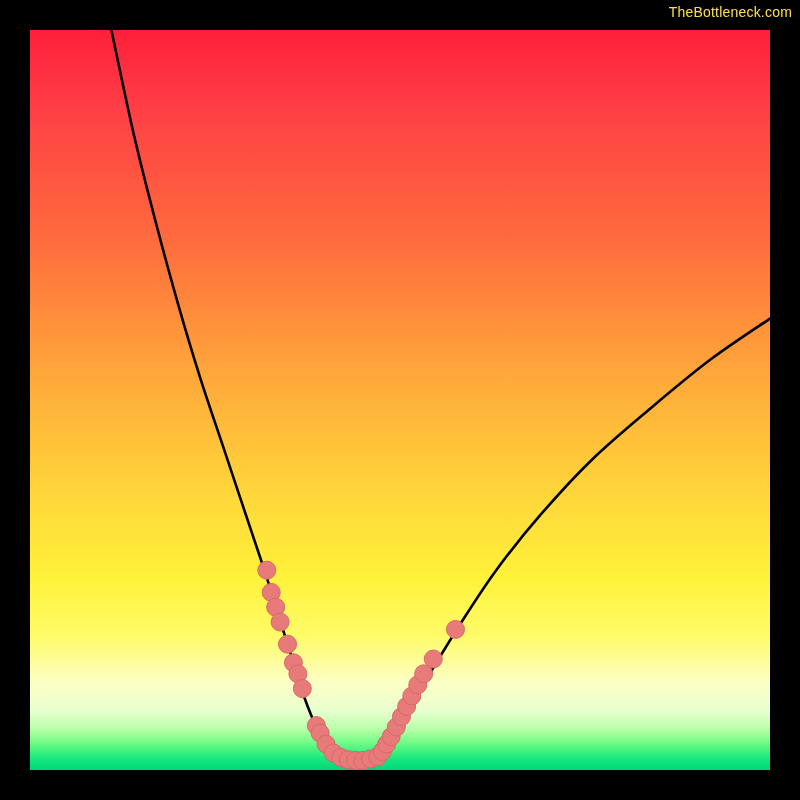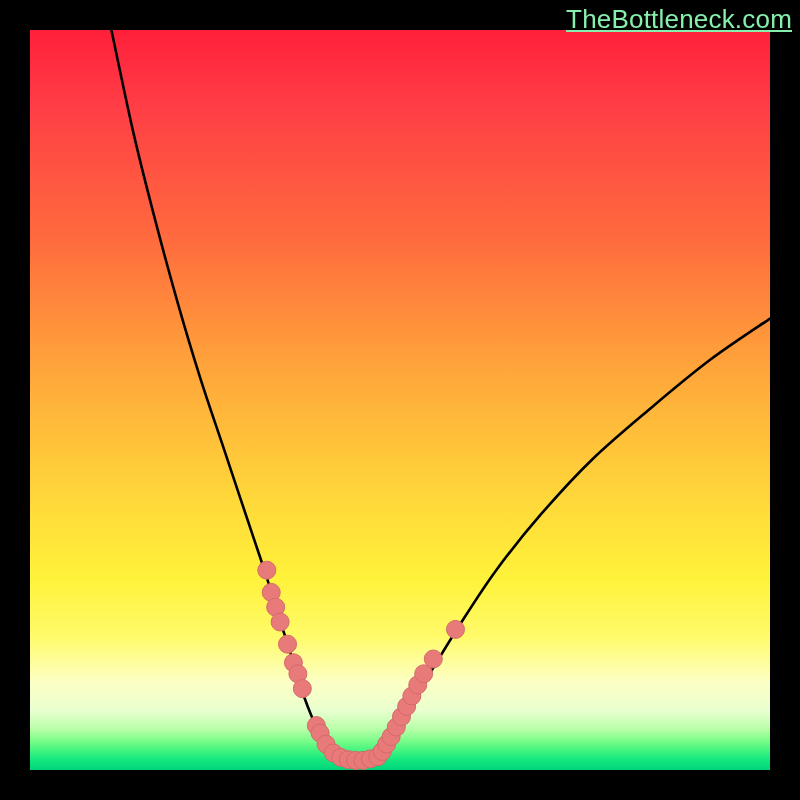--- a/index.html
+++ b/index.html
@@ -45,24 +45,23 @@
     position: absolute;
     left: 0;
     top: 0;
     width: 740px;
     height: 740px;
   }
   .watermark {
     position: absolute;
     top: 4px;
     right: 8px;
-    color: #86efac;
-    font-size: 26px;
+    color: #fde047;
+    font-size: 14px;
     letter-spacing: 0.2px;
-    text-decoration: underline;
   }
 </style>
 </head>
 <body>
 
 <div class="frame">
   <div class="plot-area">
     <svg class="curve" viewBox="0 0 740 740" preserveAspectRatio="none">
       <path id="curve-path" fill="none" stroke="#000000" stroke-width="2.6" stroke-linejoin="round" stroke-linecap="round" d="M 81.40 0.00 C 85.10 17.27, 96.20 71.53, 103.60 103.60 C 111.00 135.67, 118.40 164.03, 125.80 192.40 C 133.20 220.77, 140.60 247.90, 148.00 273.80 C 155.40 299.70, 162.80 324.37, 170.20 347.80 C 177.60 371.23, 186.23 395.90, 192.40 414.40 C 198.57 432.90, 202.27 444.00, 207.20 458.80 C 212.13 473.60, 217.07 488.40, 222.00 503.20 C 226.93 518.00, 232.48 534.03, 236.80 547.60 C 241.12 561.17, 244.20 572.88, 247.90 584.60 C 251.60 596.32, 255.92 608.03, 259.00 617.90 C 262.08 627.77, 263.93 635.78, 266.40 643.80 C 268.87 651.82, 271.33 659.09, 273.80 666.00 C 276.27 672.91, 278.73 679.32, 281.20 685.24 C 283.67 691.16, 286.13 696.59, 288.60 701.52 C 291.07 706.45, 293.53 710.89, 296.00 714.84 C 298.47 718.79, 300.93 722.86, 303.40 725.20 C 305.87 727.54, 308.33 727.91, 310.80 728.90 C 313.27 729.89, 315.73 730.63, 318.20 731.12 C 320.67 731.61, 323.13 731.74, 325.60 731.86 C 328.07 731.98, 330.53 732.11, 333.00 731.86 C 335.47 731.61, 337.93 731.24, 340.40 730.38 C 342.87 729.52, 344.10 730.63, 347.80 726.68 C 351.50 722.73, 357.67 714.35, 362.60 706.70 C 367.53 699.05, 371.23 691.28, 377.40 680.80 C 383.57 670.32, 390.97 657.98, 399.60 643.80 C 408.23 629.62, 418.10 612.97, 429.20 595.70 C 440.30 578.43, 452.63 558.70, 466.20 540.20 C 479.77 521.70, 494.57 503.20, 510.60 484.70 C 526.63 466.20, 543.90 447.08, 562.40 429.20 C 580.90 411.32, 601.87 394.05, 621.60 377.40 C 641.33 360.75, 661.07 344.10, 680.80 329.30 C 700.53 314.50, 730.13 295.38, 740.00 288.60"></path>
       <g id="marker-layer">

